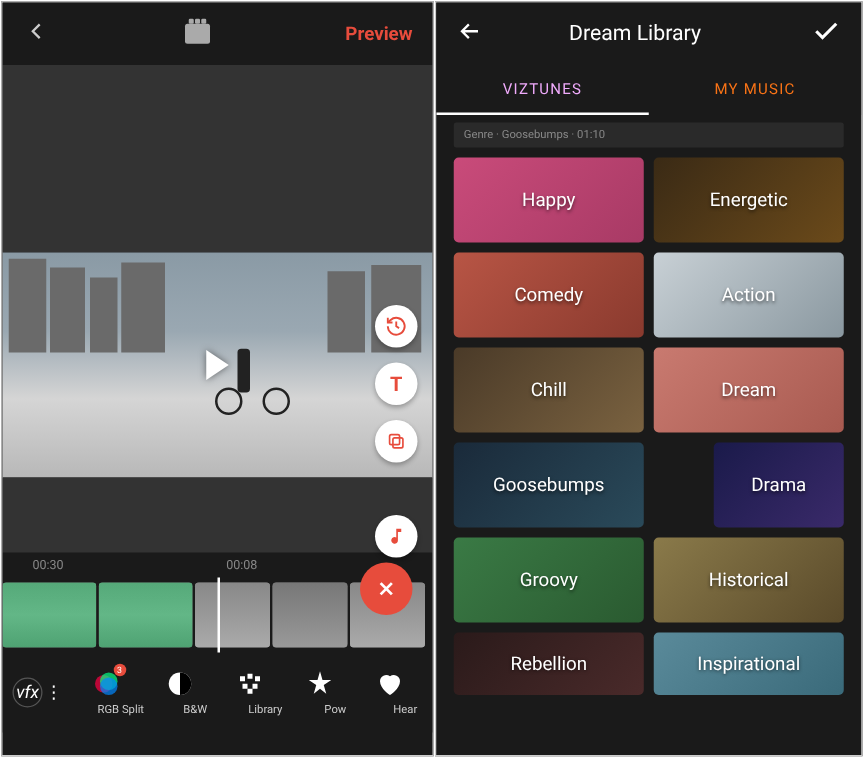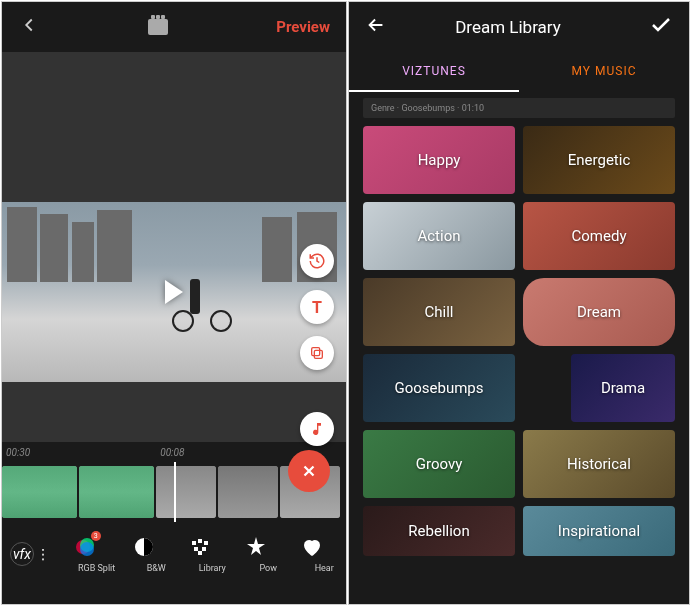--- a/index.html
+++ b/index.html
@@ -28,21 +28,21 @@
 .pl-person { position: absolute; bottom: 28px; left: 28px; width: 10px; height: 35px; background: #222; border-radius: 3px; }
 
 .pl-play { position: absolute; left: 50%; top: 50%; transform: translate(-50%, -50%); width: 0; height: 0; border-left: 18px solid #fff; border-top: 12px solid transparent; border-bottom: 12px solid transparent; cursor: pointer; filter: drop-shadow(0 0 3px rgba(0,0,0,0.5)); }
 
 .pl-side-btns { position: absolute; right: 12px; top: 42px; display: flex; flex-direction: column; gap: 12px; }
 .pl-circ-btn { width: 34px; height: 34px; border-radius: 50%; background: #fff; display: flex; align-items: center; justify-content: center; cursor: pointer; box-shadow: 0 2px 4px rgba(0,0,0,0.3); color: #e74c3c; font-weight: bold; }
 
 .pl-dark-mid { height: 60px; background: #333; position: relative; }
 .pl-music-btn { position: absolute; right: 12px; top: 30px; width: 34px; height: 34px; border-radius: 50%; background: #fff; display: flex; align-items: center; justify-content: center; cursor: pointer; box-shadow: 0 2px 4px rgba(0,0,0,0.3); color: #e74c3c; }
 
-.pl-times { height: 20px; display: flex; padding: 0 4px; font-size: 10px; color: #888; align-items: center; background: #1a1a1a; font-style: italic; }
+.pl-times { height: 20px; display: flex; padding: 0 24px; font-size: 10px; color: #888; align-items: center; background: #1a1a1a; }
 .pl-time-gap { width: 130px; }
 
 .pl-timeline { height: 60px; background: #1a1a1a; position: relative; display: flex; padding: 4px 0; }
 .pl-clip { height: 52px; background: linear-gradient(90deg, rgba(40,180,100,0.7), rgba(40,180,100,0.5)), #888; width: 75px; border-radius: 3px; margin-right: 2px; position: relative; overflow: hidden; }
 .pl-clip.nogreen { background: #888; }
 .pl-clip-thumb { position: absolute; inset: 0; background: linear-gradient(180deg, #999 0%, #bbb 50%, #888 100%); }
 .pl-clip.green .pl-clip-thumb { background: linear-gradient(90deg, rgba(40,180,100,0.6), rgba(40,180,100,0.6)), linear-gradient(180deg, #999 0%, #bbb 50%, #888 100%); }
 .pl-playhead { position: absolute; left: 172px; top: 0; bottom: 0; width: 2px; background: #fff; }
 .pl-close-btn { position: absolute; right: 16px; top: -12px; width: 42px; height: 42px; border-radius: 50%; background: #e74c3c; display: flex; align-items: center; justify-content: center; cursor: pointer; color: #fff; font-size: 20px; z-index: 5; }
 
@@ -237,24 +237,24 @@
     <div class="pr-tabs">
       <div class="pr-tab active">VIZTUNES</div>
       <div class="pr-tab">MY MUSIC</div>
     </div>
 
     <div class="pr-meta">Genre · Goosebumps · 01:10</div>
 
     <div class="pr-grid" id="tile-grid">
         <div class="pr-tile" style="background: linear-gradient(135deg, rgb(201, 75, 122), rgb(168, 58, 101));">Happy</div>
         <div class="pr-tile" style="background: linear-gradient(135deg, rgb(58, 42, 21), rgb(107, 74, 26));">Energetic</div>
+        <div class="pr-tile" style="background: linear-gradient(135deg, rgb(184, 85, 69), rgb(138, 58, 46));">Comedy</div>
         <div class="pr-tile" style="background: linear-gradient(135deg, rgb(200, 208, 213), rgb(138, 152, 160));">Action</div>
-        <div class="pr-tile" style="background: linear-gradient(135deg, rgb(184, 85, 69), rgb(138, 58, 46));">Comedy</div>
         <div class="pr-tile" style="background: linear-gradient(135deg, rgb(74, 58, 40), rgb(122, 98, 64));">Chill</div>
-        <div class="pr-tile" style="background: linear-gradient(135deg, rgb(201, 122, 112), rgb(168, 90, 80)); border-radius: 21px;">Dream</div>
+        <div class="pr-tile" style="background: linear-gradient(135deg, rgb(201, 122, 112), rgb(168, 90, 80));">Dream</div>
         <div class="pr-tile" style="background: linear-gradient(135deg, rgb(26, 42, 58), rgb(42, 74, 90));">Goosebumps</div>
         <div class="pr-tile" style="background: linear-gradient(135deg, rgb(26, 26, 74), rgb(58, 42, 106)); margin-left: 48px;">Drama</div>
         <div class="pr-tile" style="background: linear-gradient(135deg, rgb(58, 122, 69), rgb(42, 90, 48));">Groovy</div>
         <div class="pr-tile" style="background: linear-gradient(135deg, rgb(138, 122, 74), rgb(90, 74, 42));">Historical</div>
         <div class="pr-tile short" style="background: linear-gradient(135deg, rgb(42, 26, 26), rgb(74, 42, 42));">Rebellion</div>
         <div class="pr-tile short" style="background: linear-gradient(135deg, rgb(90, 138, 154), rgb(58, 106, 122));">Inspirational</div>
       </div>
   </div>
 
 </div>

